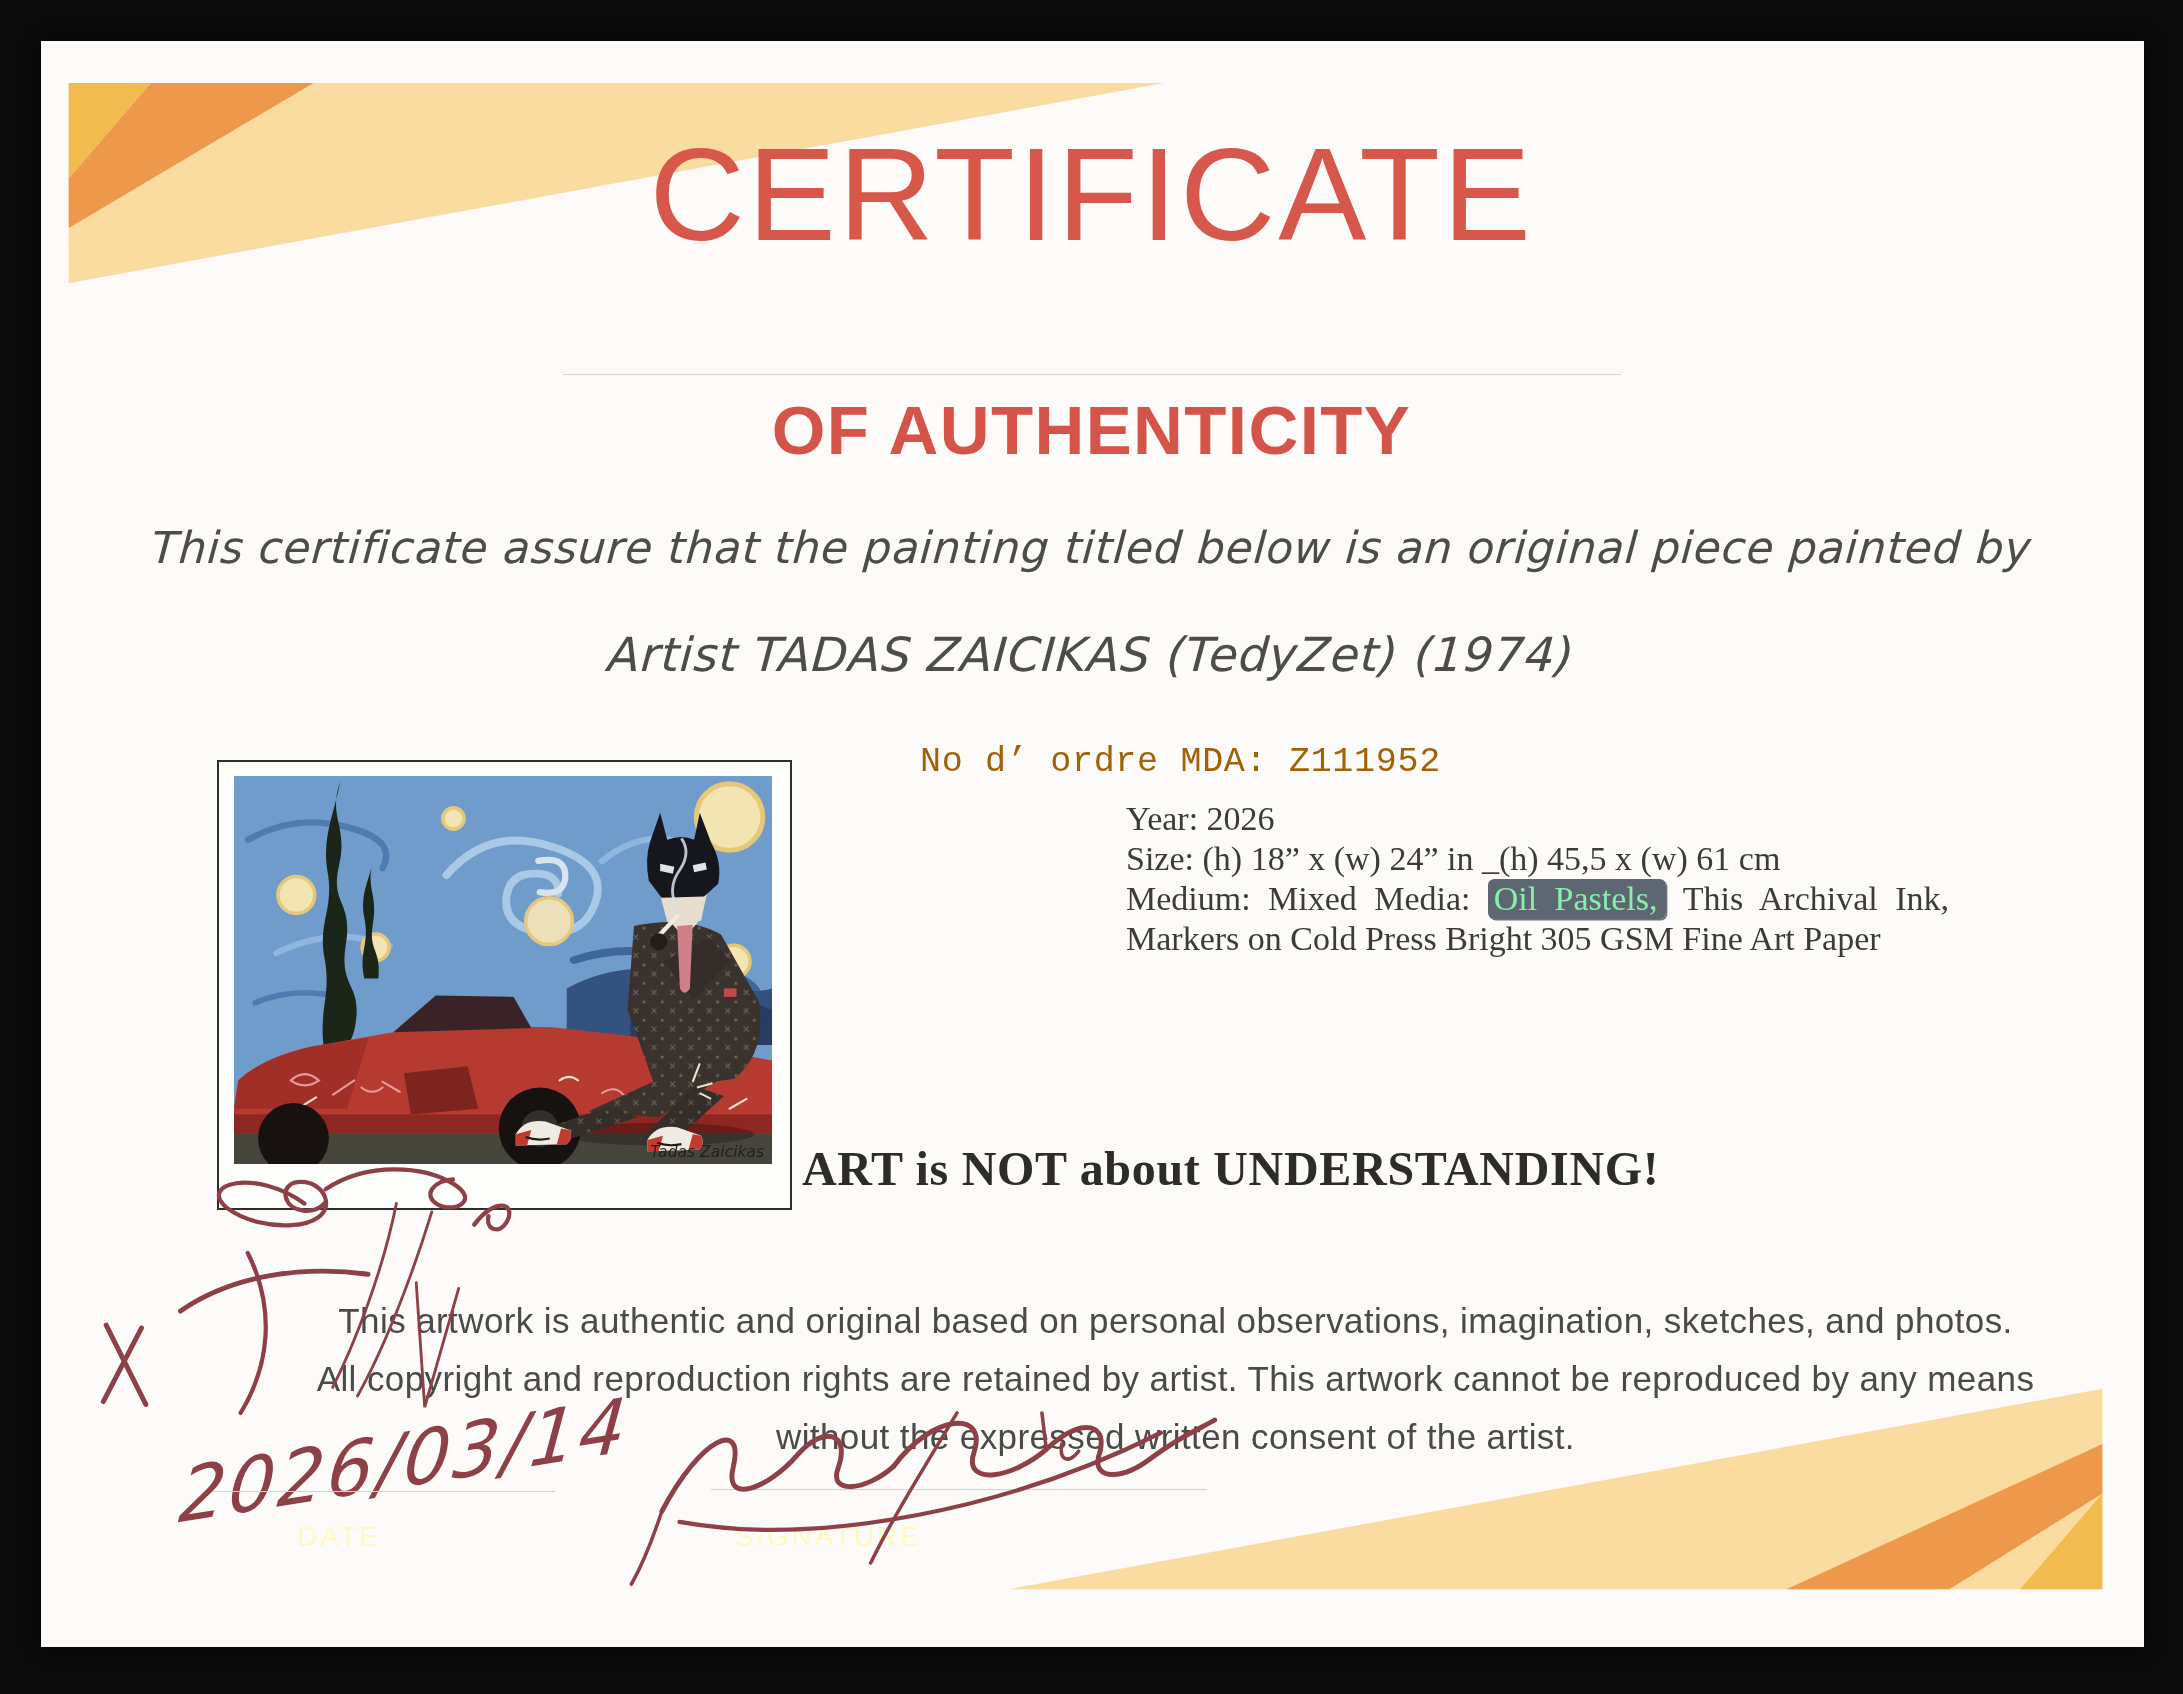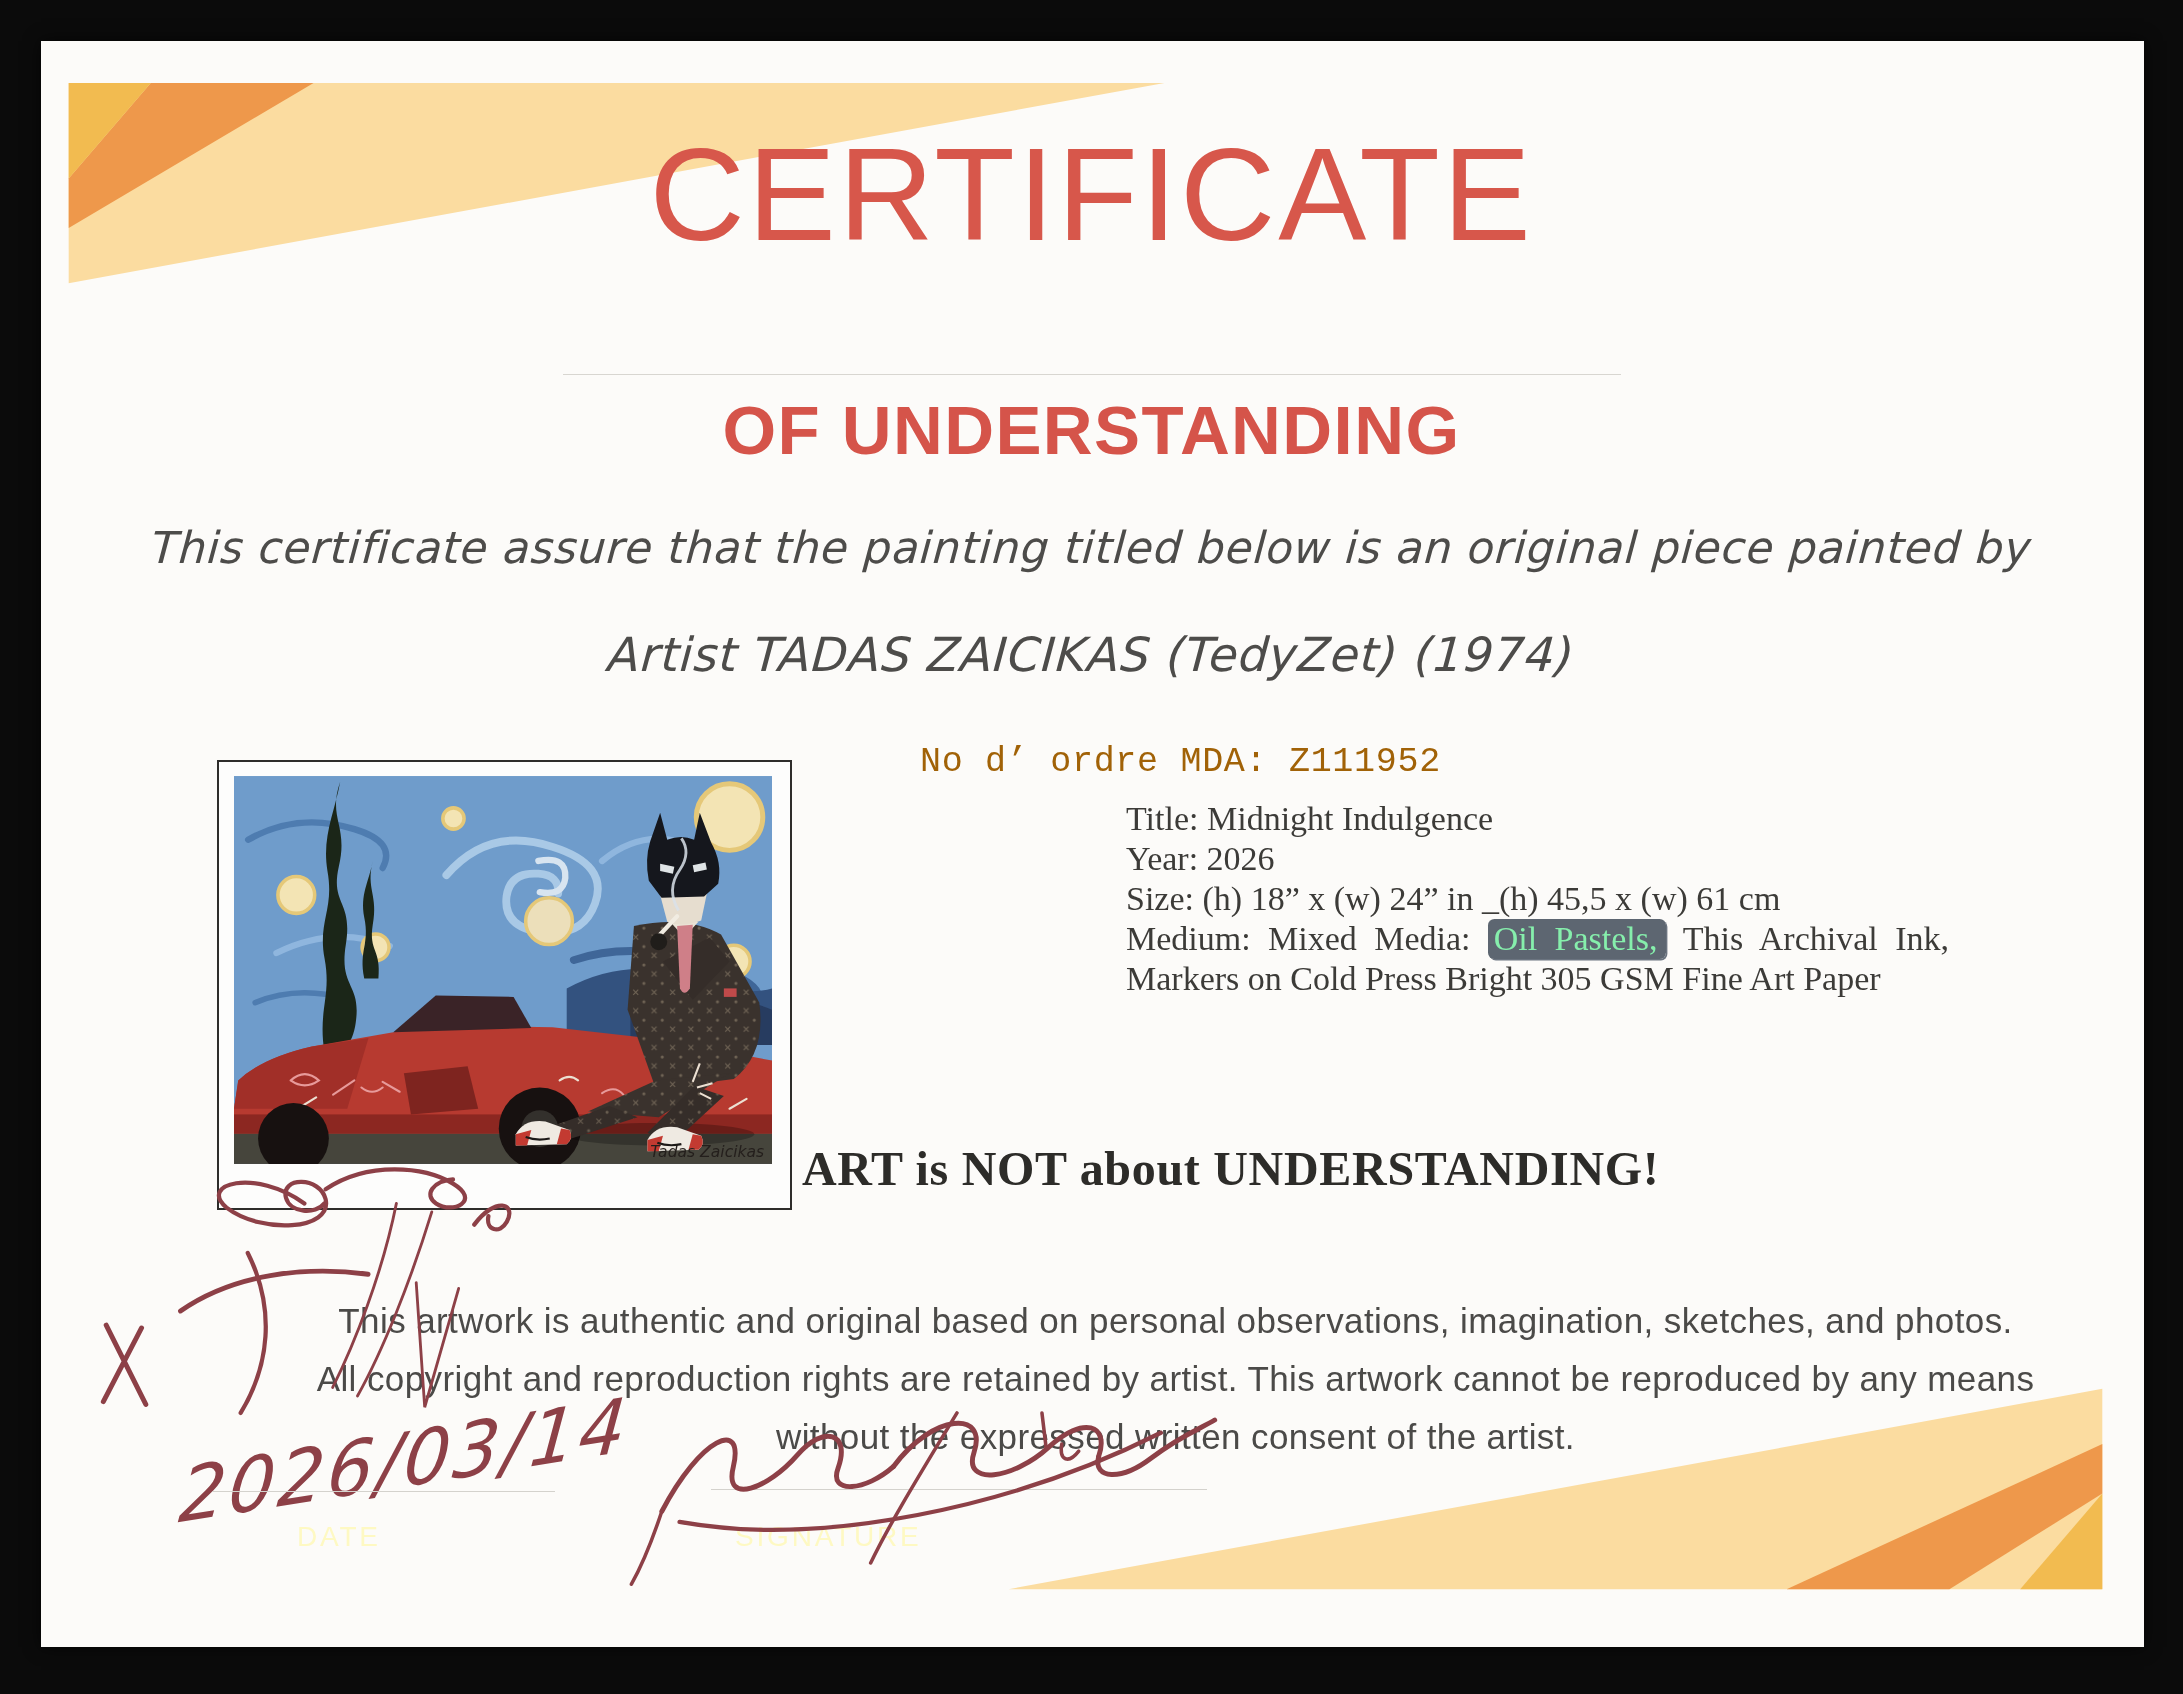--- a/index.html
+++ b/index.html
@@ -57,28 +57,27 @@
     <polygon points="97,117 1645,117 97,400" fill="#fbdca0"></polygon>
     <polygon points="213,117 443,117 97,322 97,252" fill="#ee984b"></polygon>
     <polygon points="97,117 213,117 97,252" fill="#f2bb50"></polygon>
     <polygon points="1425,2245 2970,2245 2970,1962" fill="#fbdca0"></polygon>
     <polygon points="2754,2245 2524,2245 2970,2040 2970,2110" fill="#ee984b"></polygon>
     <polygon points="2970,2245 2854,2245 2970,2110" fill="#f2bb50"></polygon>
   </svg>
 
   <div class="abs cert-title">CERTIFICATE</div>
   <div class="abs title-rule"></div>
-  <div class="abs cert-subtitle">OF UNDERSTANDING</div>
+  <div class="abs cert-subtitle">OF AUTHENTICITY</div>
 
   <div class="abs script intro-line">This certificate assure that the painting titled below is an original piece painted by</div>
   <div class="abs script artist-line">Artist TADAS ZAICIKAS (TedyZet) (1974)</div>
   <div class="abs order-line">No d’ ordre MDA:  Z111952</div>
 
   <div class="abs details">
-    <div>Title: Midnight Indulgence</div>
     <div>Year: 2026</div>
     <div>Size: (h) 18” x (w) 24” in _(h) 45,5 x (w) 61 cm</div>
     <div class="justify"><span>Medium:  Mixed  Media: </span><span class="hl">Oil  Pastels,</span><span> This  Archival  Ink,</span></div>
     <div>Markers on Cold Press Bright 305 GSM Fine Art Paper</div>
   </div>
 
   <div class="abs frame"></div>
   <svg class="abs artwork" width="538" height="388" viewBox="0 0 760 548">
     <defs>
       <pattern id="lvp" width="26" height="26" patternUnits="userSpaceOnUse">

